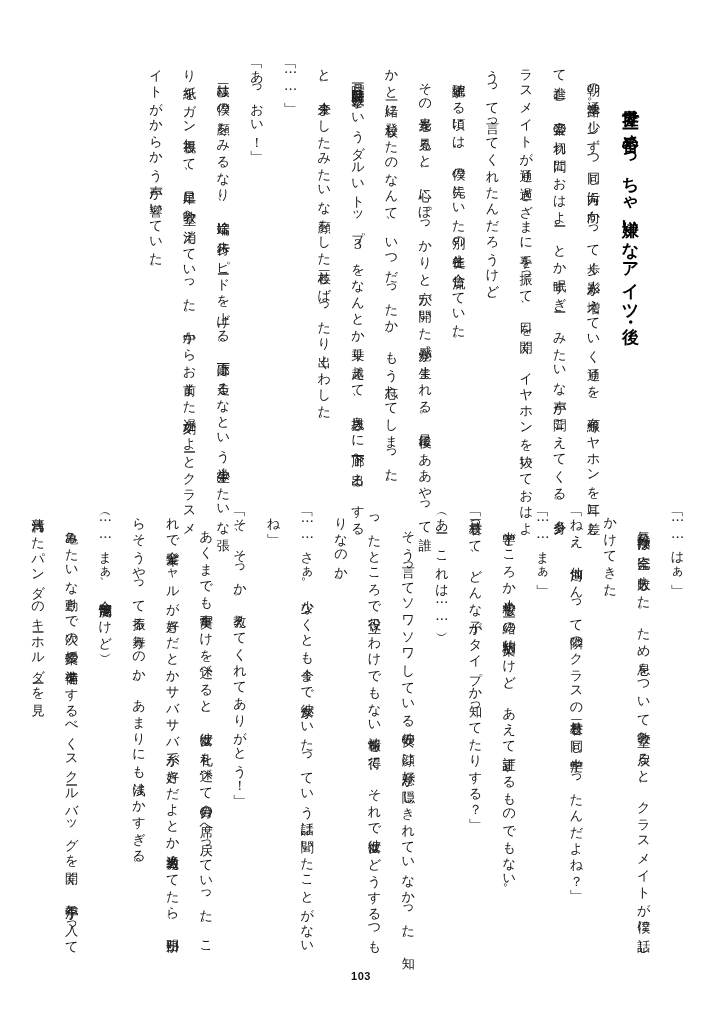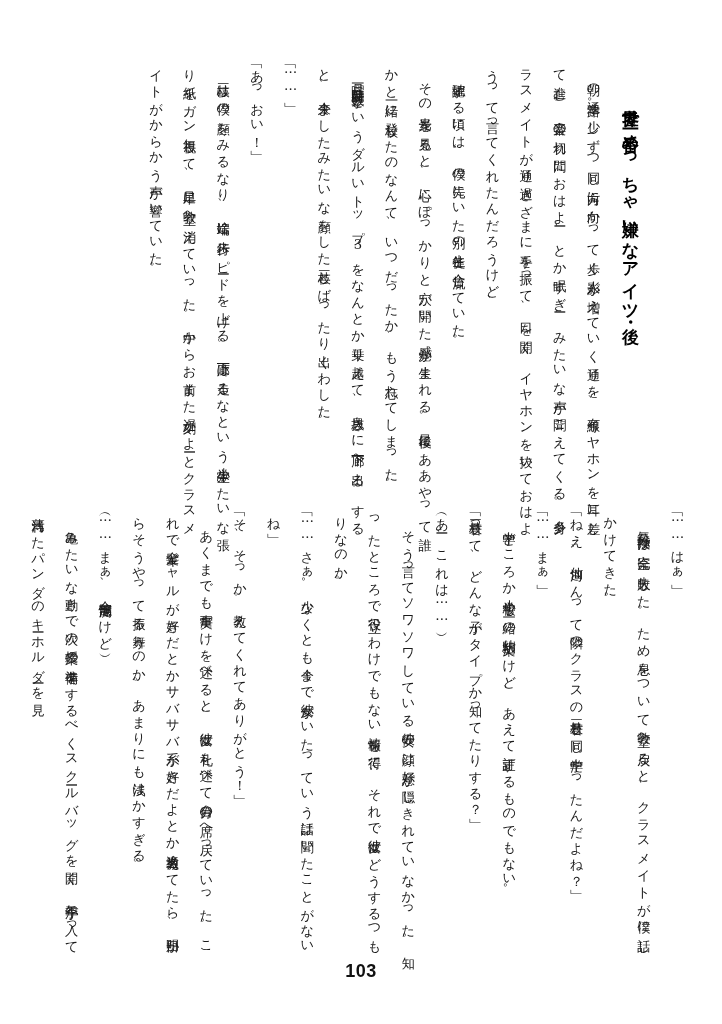--- a/index.html
+++ b/index.html
@@ -76,21 +76,21 @@
   }
 
   
   #page-number {
     position: absolute;
     left: 0;
     right: 0;
     bottom: 42px;
     text-align: center;
     font-family: "Liberation Sans", sans-serif;
-    font-size: 18px;
+    font-size: 11px;
     font-weight: bold;
     color: #111111;
     letter-spacing: 0.5px;
   }
 </style>
 </head>
 <body>
 
 <div id="page">
 

